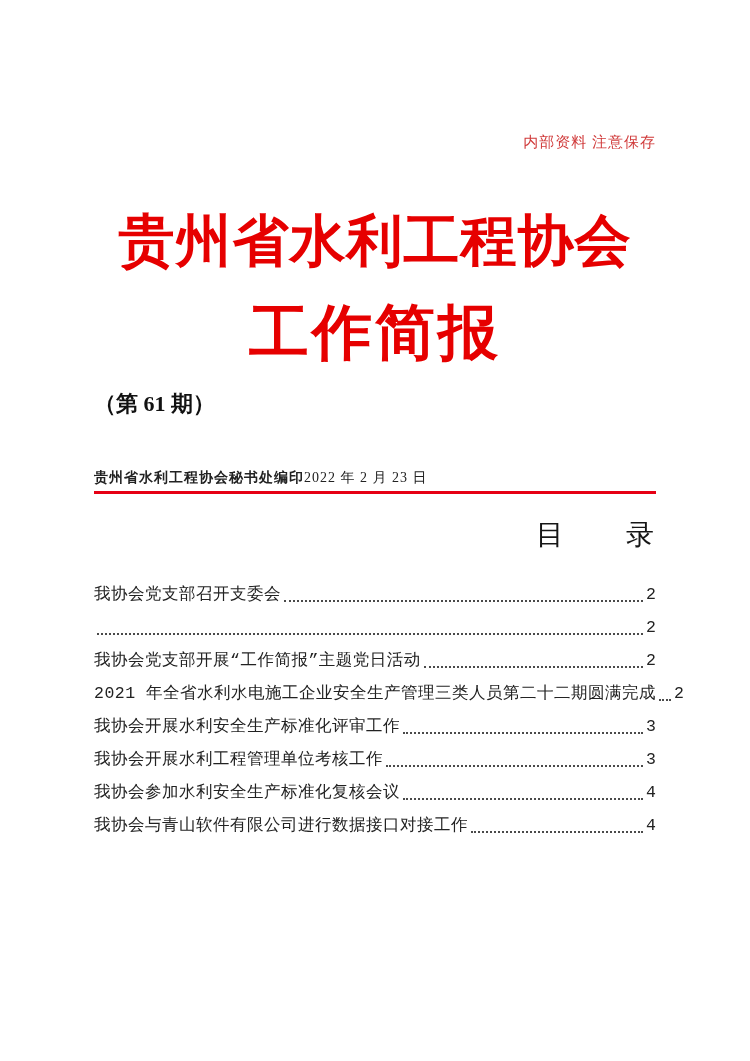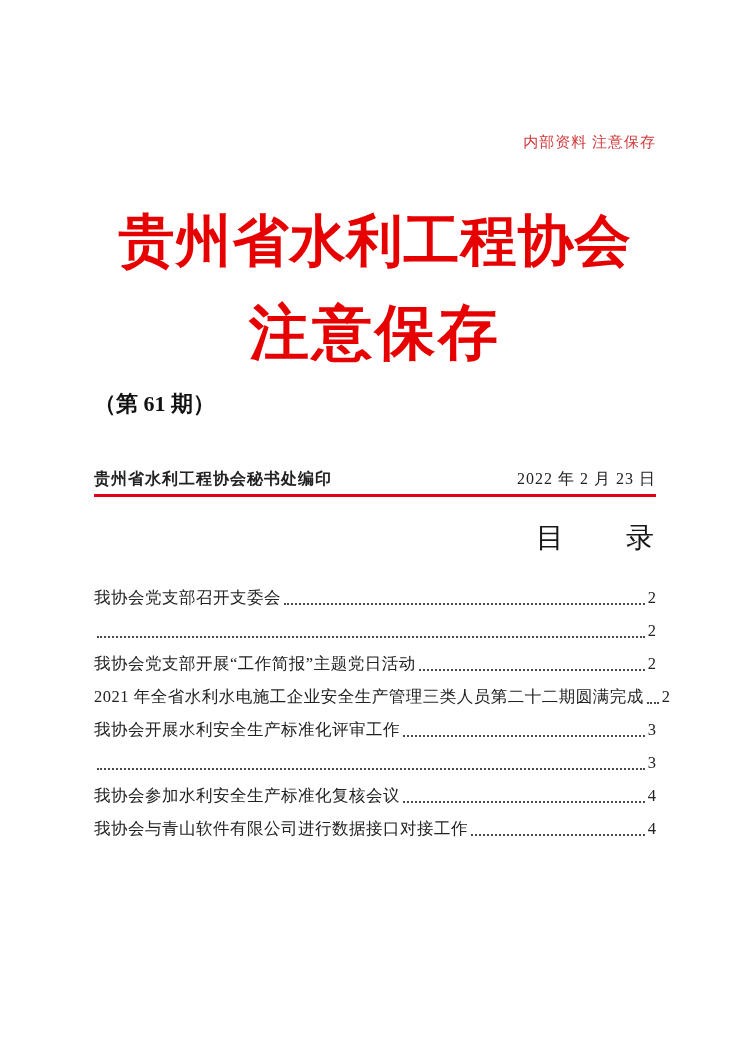--- a/index.html
+++ b/index.html
@@ -45,42 +45,42 @@
   .issue {
     margin-top: 20px;
     text-align: left;
     font-size: 22px;
     font-weight: bold;
     color: #111;
   }
   .pub-line {
     margin-top: 50px;
     display: flex;
-    justify-content: space-between;
     align-items: baseline;
-    font-size: 16px;
+    font-size: 14px;
     color: #222;
   }
   .publisher { font-weight: 600; letter-spacing: 1px; }
   .pub-date { letter-spacing: 1px; }
   .red-divider {
     margin-top: 4px;
     height: 3px;
     background: #e60014;
   }
   .toc-heading {
     margin-top: 22px;
     text-align: right;
     font-size: 28px;
     letter-spacing: 2px;
     color: #161616;
     line-height: 1.35;
   }
   .toc {
     margin-top: 24px;
+    font-family: Liberation Mono, monospace;
   }
   .toc-row {
     display: flex;
     align-items: flex-end;
     font-size: 16.5px;
     line-height: 33px;
     color: #222;
     white-space: nowrap;
   }
   .toc-title { letter-spacing: 0.5px; flex: 0 0 auto; }
@@ -94,21 +94,21 @@
 </style>
 </head>
 <body>
 
 <div class="page">
 
   <div class="notice">内部资料 注意保存</div>
 
   <div class="title-line1">贵州省水利工程协会</div>
 
-  <div class="title-line2">注意保存</div>
+  <div class="title-line2">工作简报</div>
 
   <div class="issue">（第 61 期）</div>
 
   <div class="pub-line">
     <span class="publisher">贵州省水利工程协会秘书处编印</span>
     <span class="pub-date">2022 年 2 月 23 日</span>
   </div>
 
   <div class="red-divider"></div>
 
@@ -133,20 +133,21 @@
         <span class="toc-title">2021 年全省水利水电施工企业安全生产管理三类人员第二十二期圆满完成</span>
         <span class="toc-leader"></span>
         <span class="toc-page">2</span>
       </div>
       <div class="toc-row">
         <span class="toc-title">我协会开展水利安全生产标准化评审工作</span>
         <span class="toc-leader"></span>
         <span class="toc-page">3</span>
       </div>
       <div class="toc-row">
+        <span class="toc-title">我协会开展水利工程管理单位考核工作</span>
         <span class="toc-leader"></span>
         <span class="toc-page">3</span>
       </div>
       <div class="toc-row">
         <span class="toc-title">我协会参加水利安全生产标准化复核会议</span>
         <span class="toc-leader"></span>
         <span class="toc-page">4</span>
       </div>
       <div class="toc-row">
         <span class="toc-title">我协会与青山软件有限公司进行数据接口对接工作</span>

